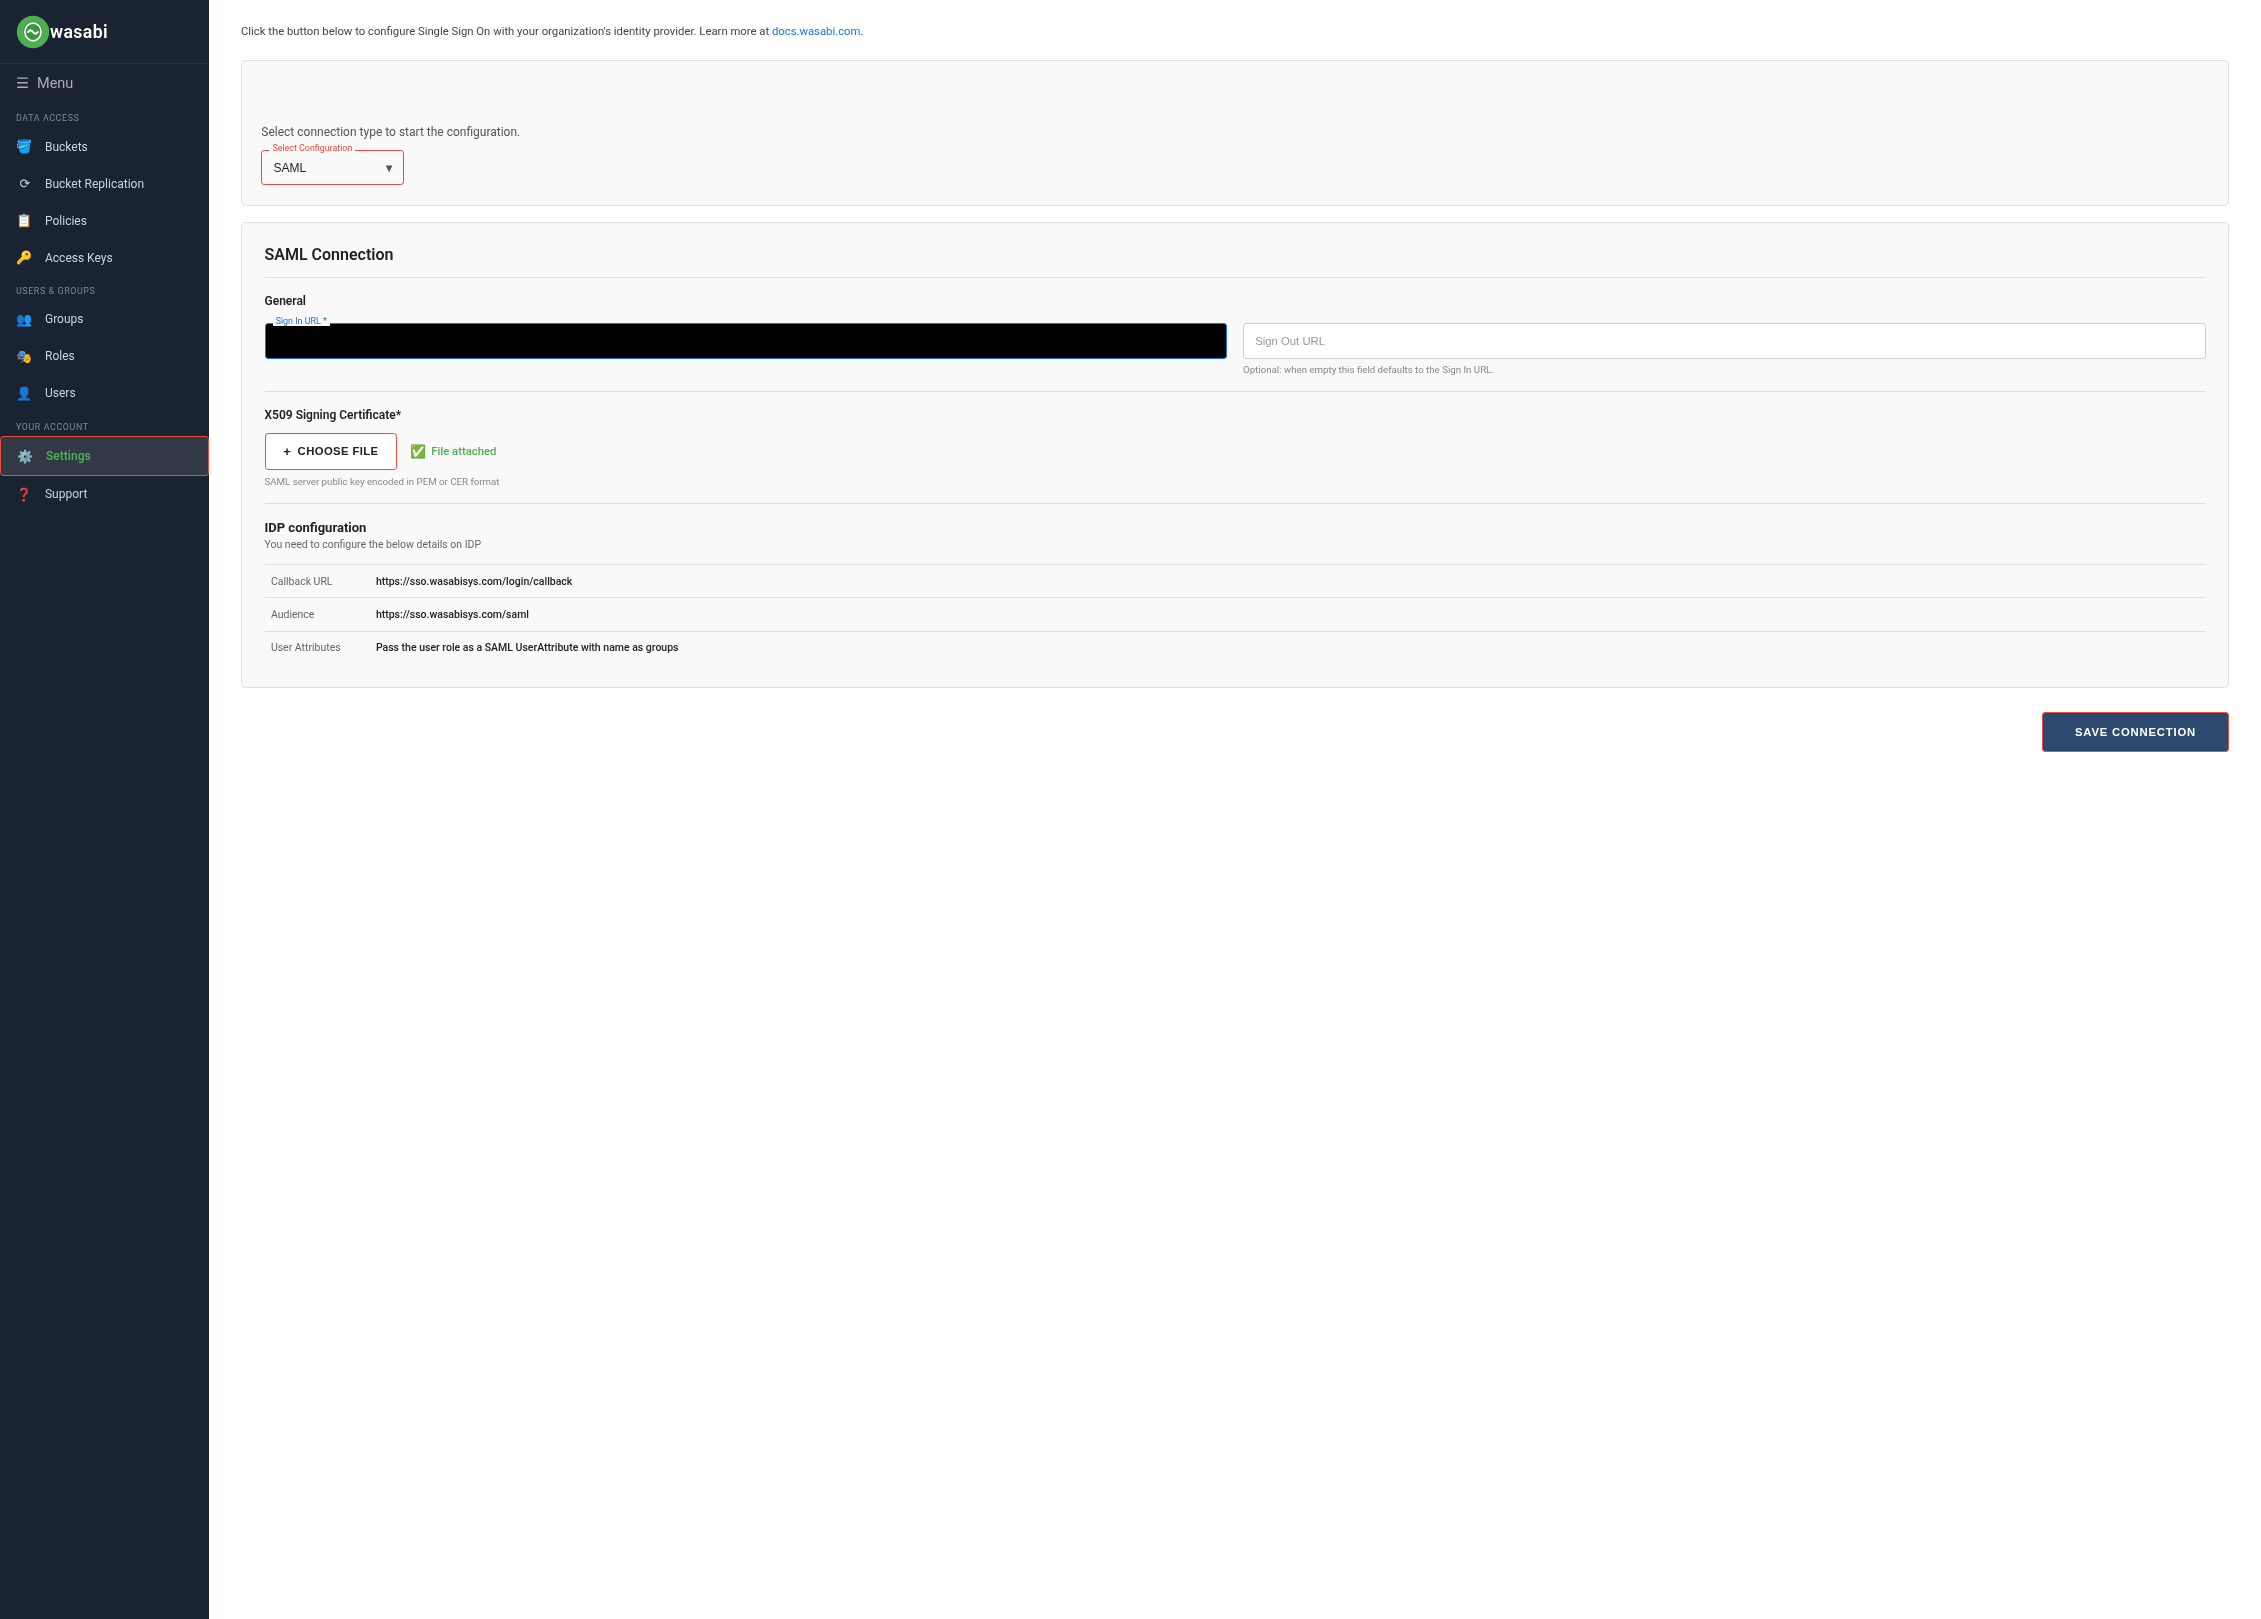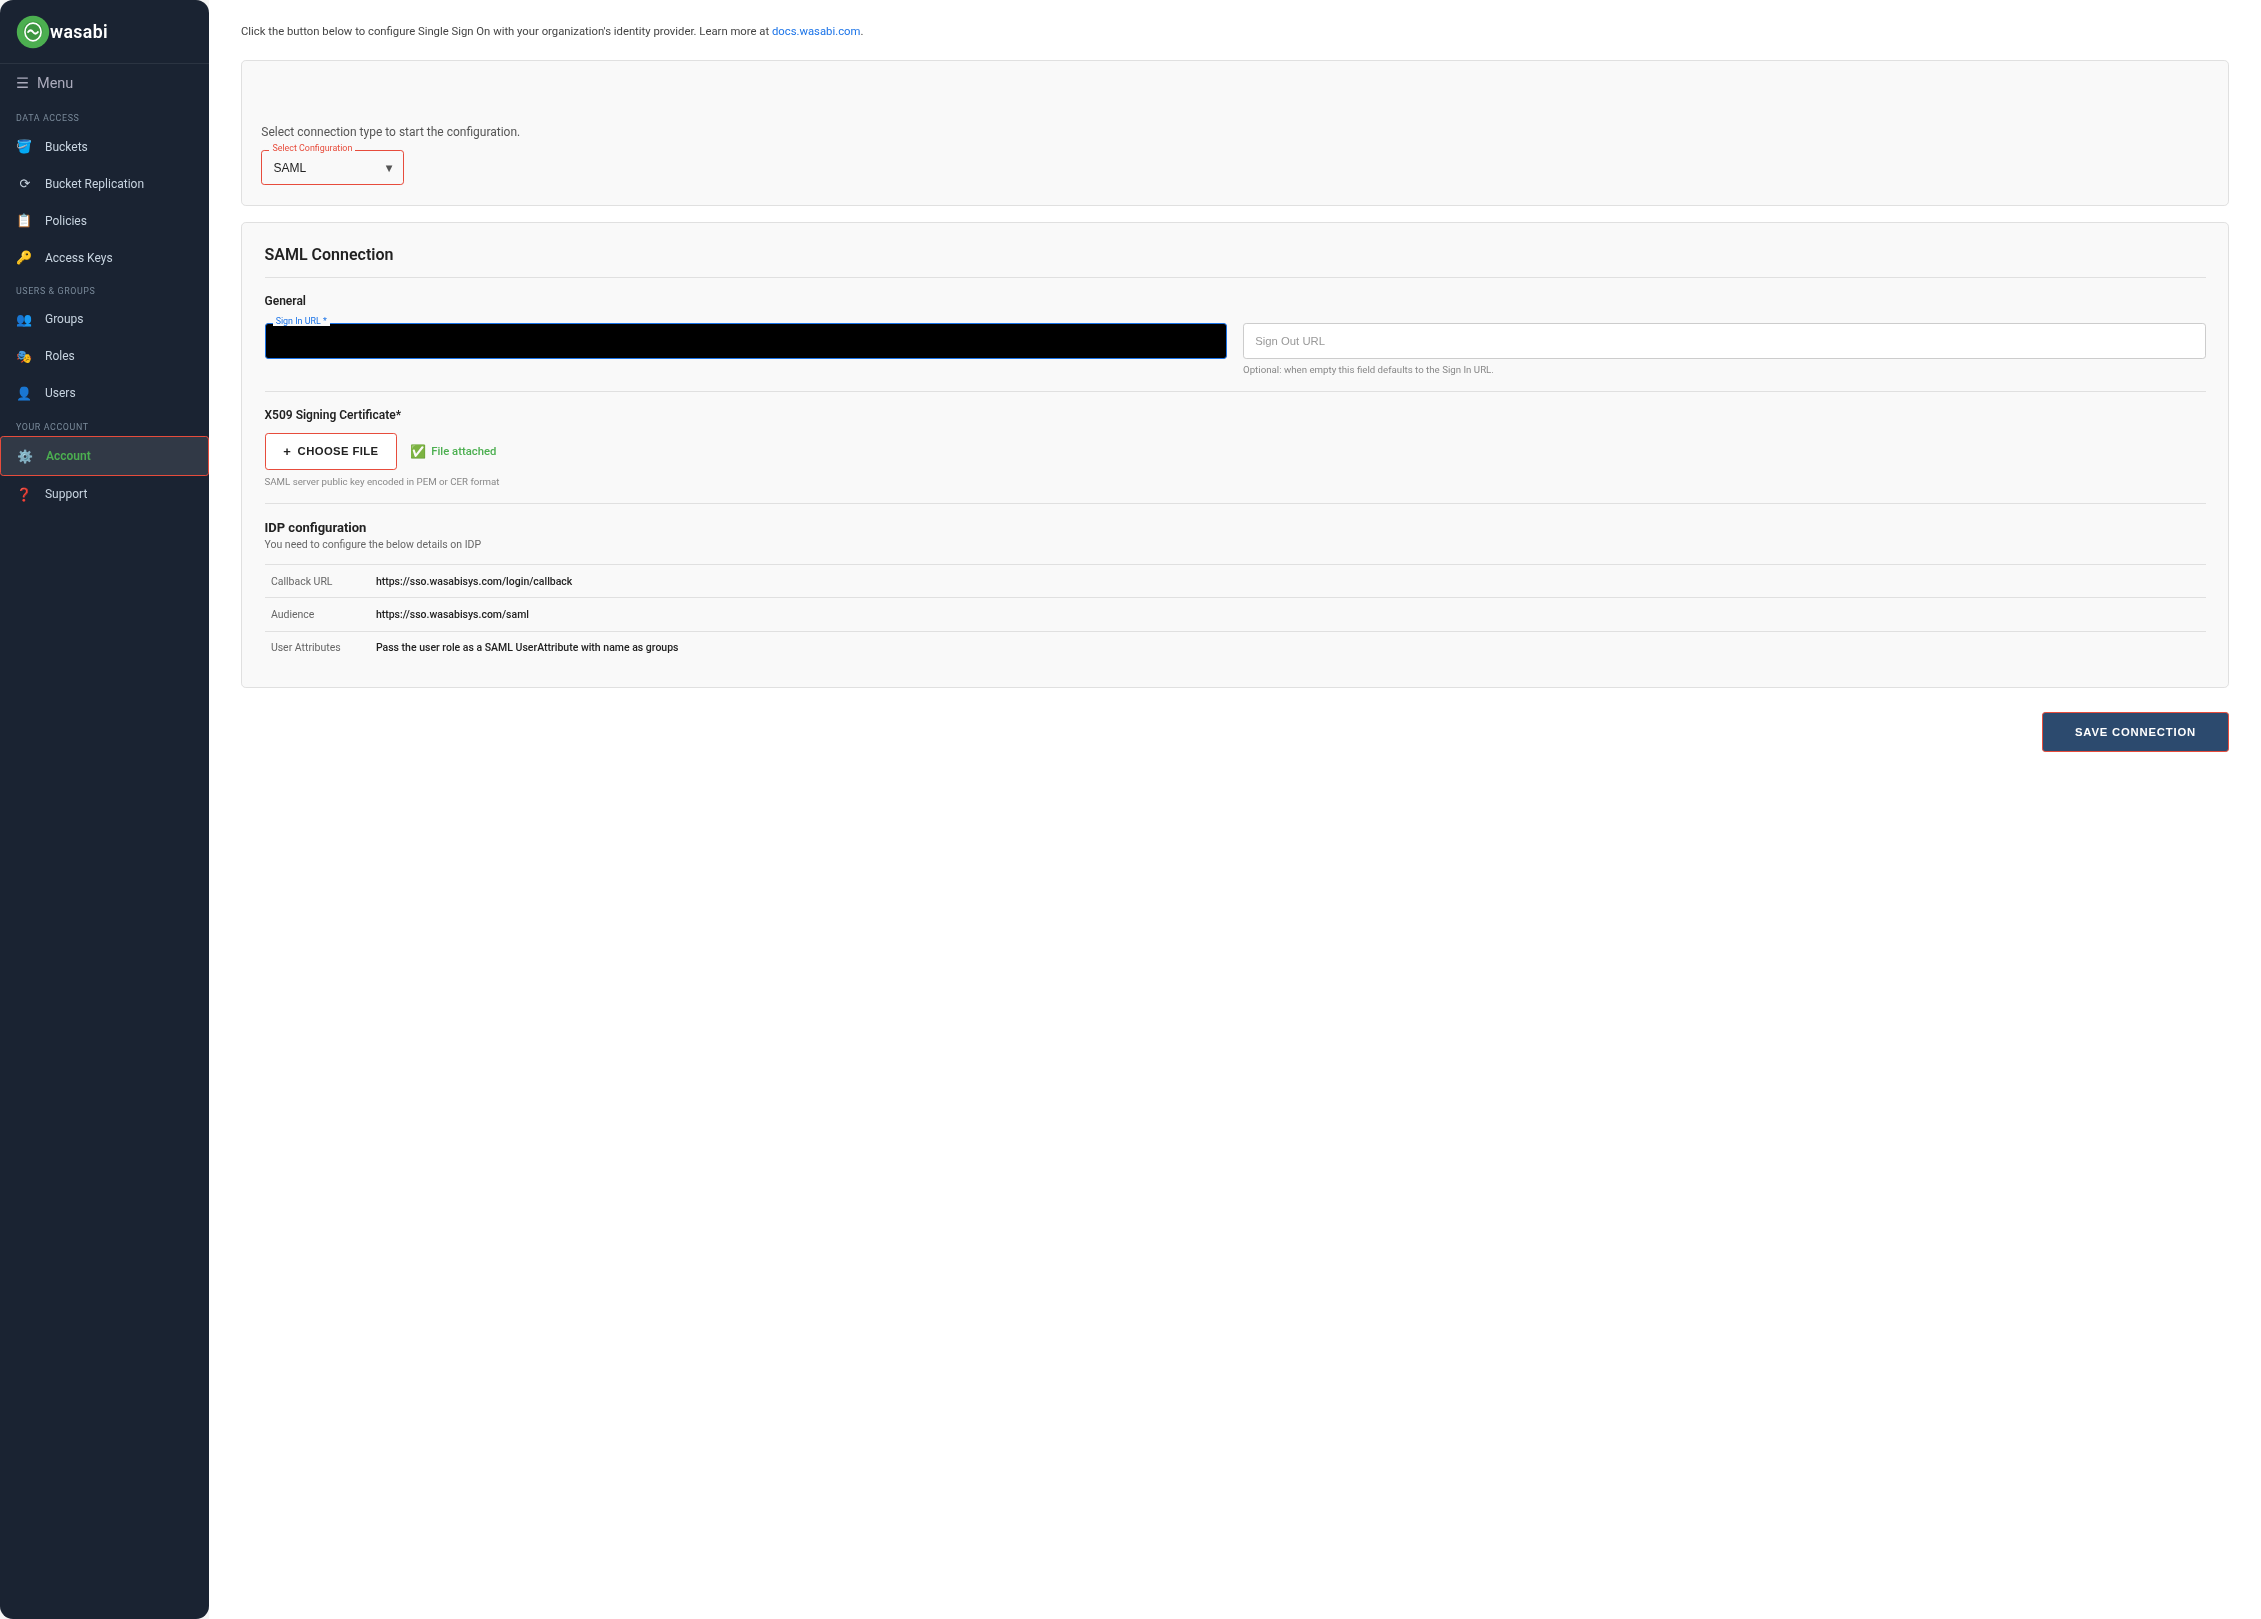--- a/index.html
+++ b/index.html
@@ -7,21 +7,20 @@
 
     
     .sidebar {
       width: 209px;
       min-width: 209px;
       background: #1a2332;
       color: #fff;
       display: flex;
       flex-direction: column;
       overflow-y: auto;
-      border-radius: 13px;
     }
     .sidebar-logo {
       display: flex;
       align-items: center;
       padding: 14.5px 16px;
       border-bottom: 0.8px solid rgba(255,255,255,0.08);
     }
     .logo-text {
       font-size: 17.7px;
       font-weight: 600;
@@ -382,21 +381,21 @@
     <span class="nav-label">Roles</span>
   </div>
   <div class="nav-item">
     <span class="nav-icon">👤</span>
     <span class="nav-label">Users</span>
   </div>
 
   <div class="section-label">Your Account</div>
   <div class="nav-item active">
     <span class="nav-icon">⚙️</span>
-    <span class="nav-label">Account</span>
+    <span class="nav-label">Settings</span>
   </div>
   <div class="nav-item">
     <span class="nav-icon">❓</span>
     <span class="nav-label">Support</span>
   </div>
 </nav>
 
 <main class="main">
   <div class="content-area">
 

